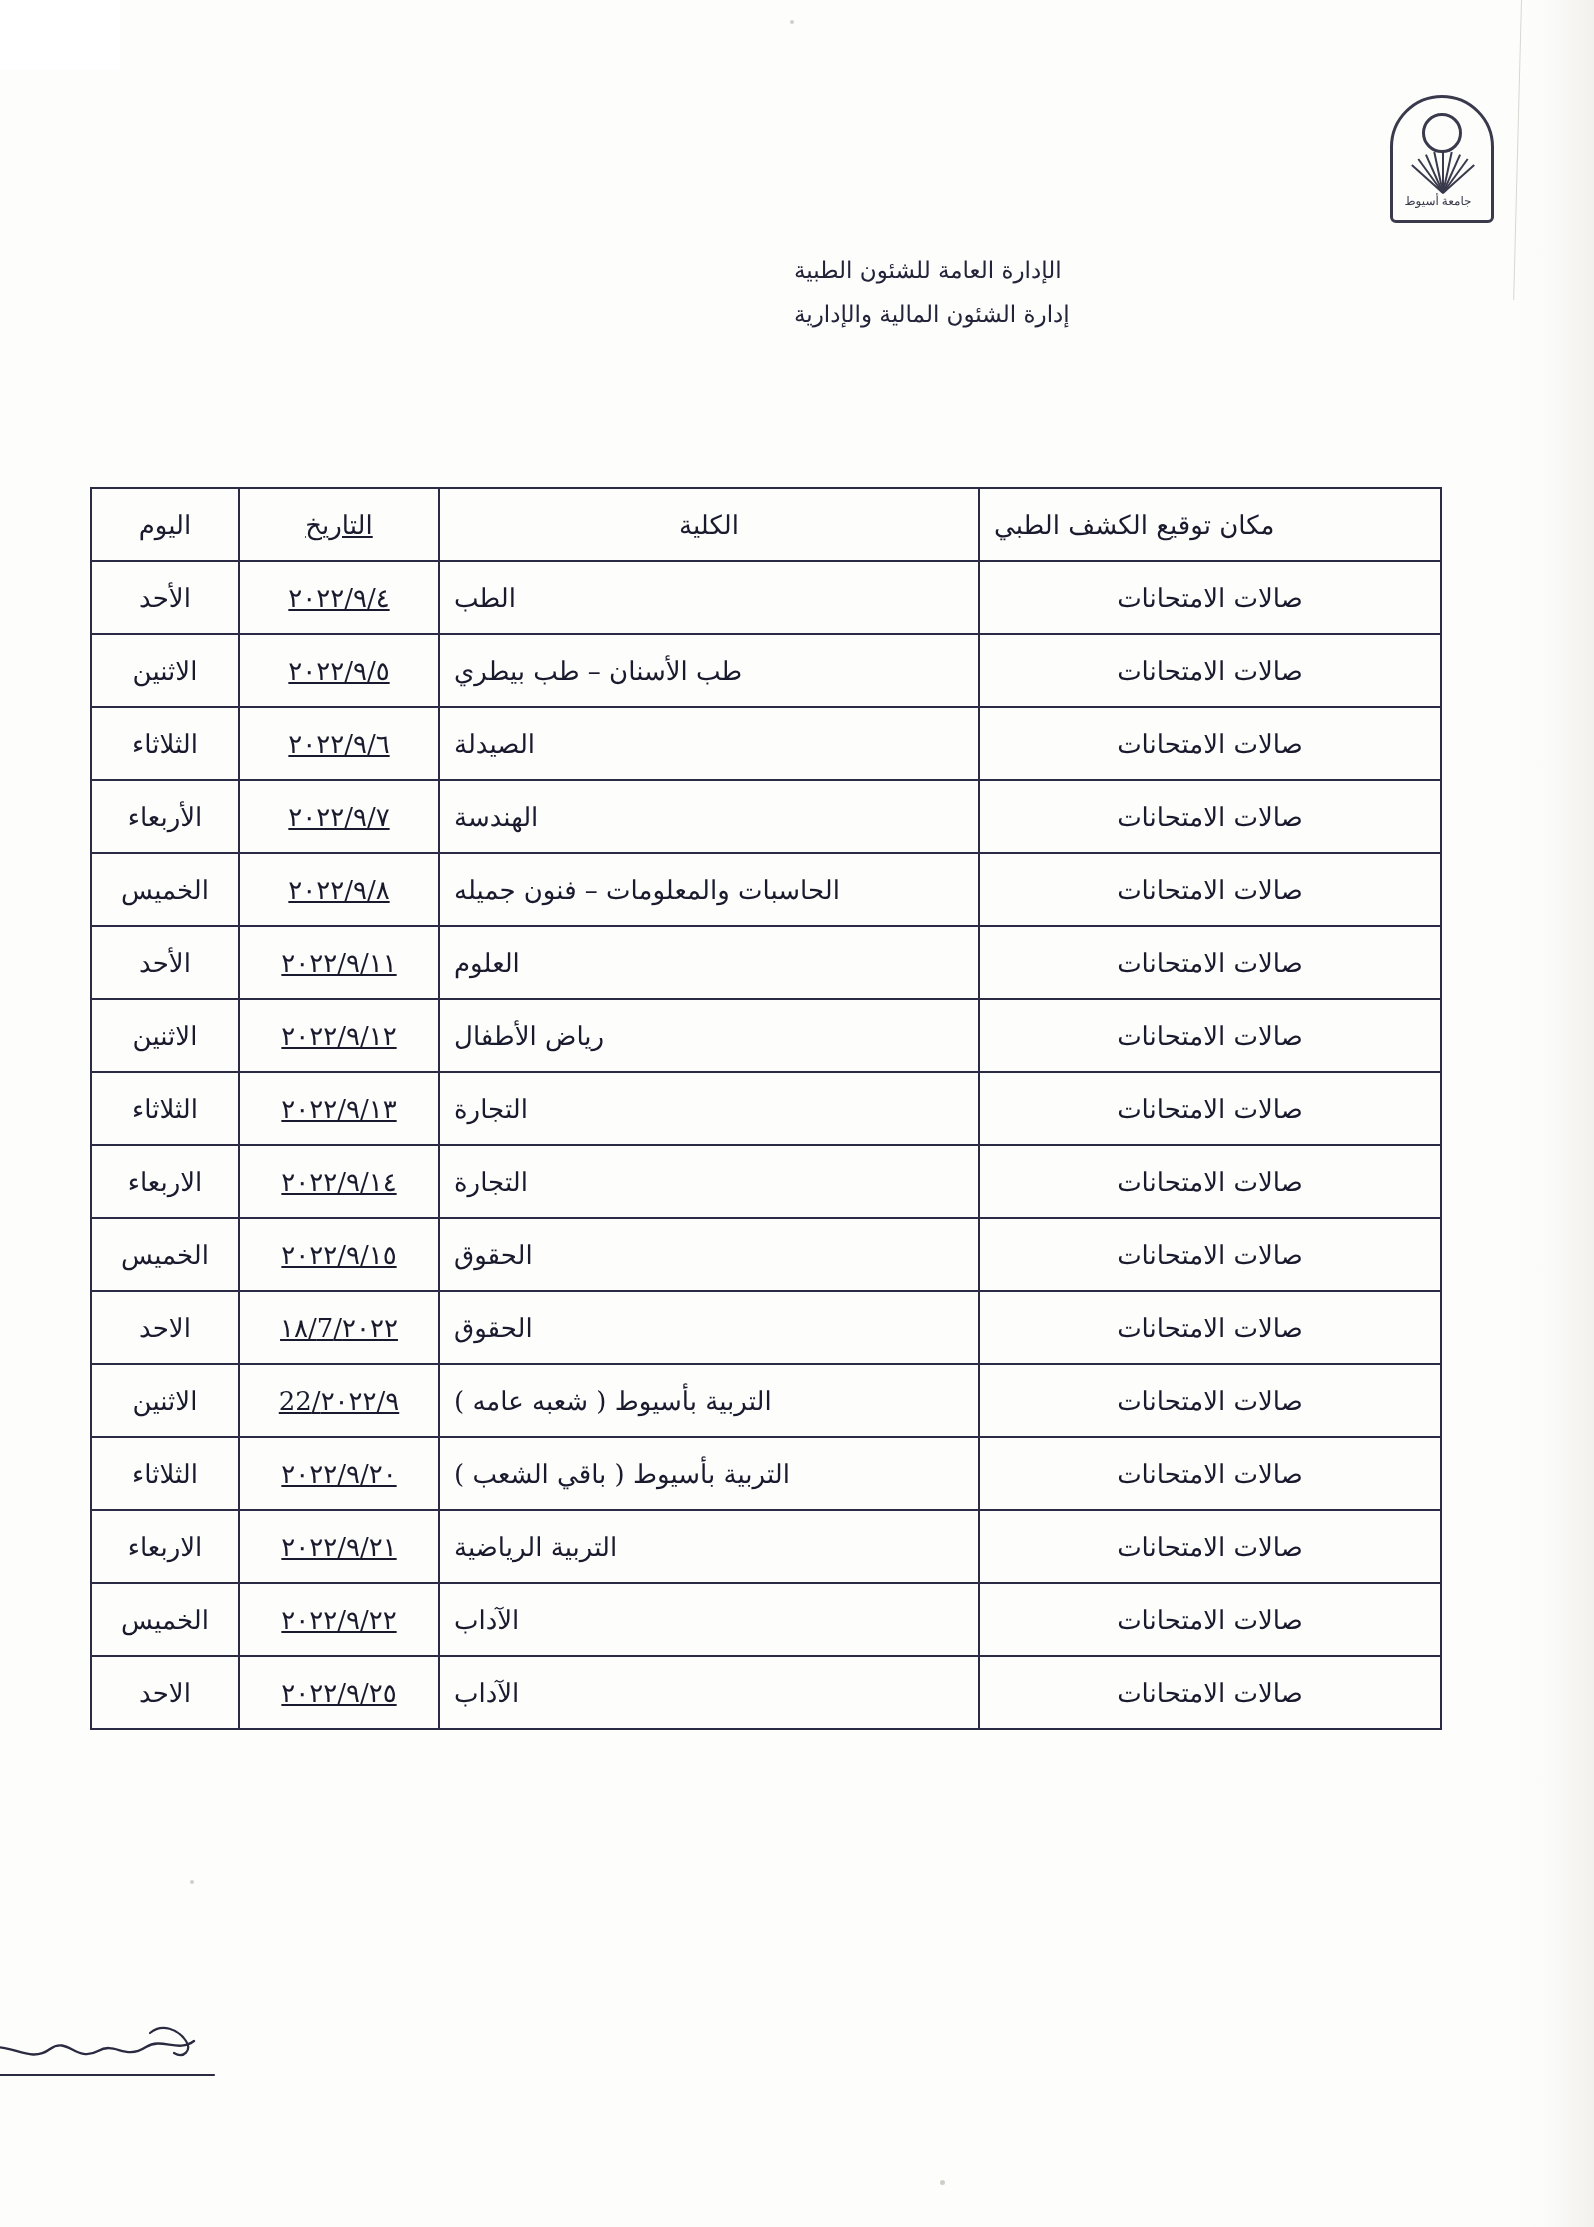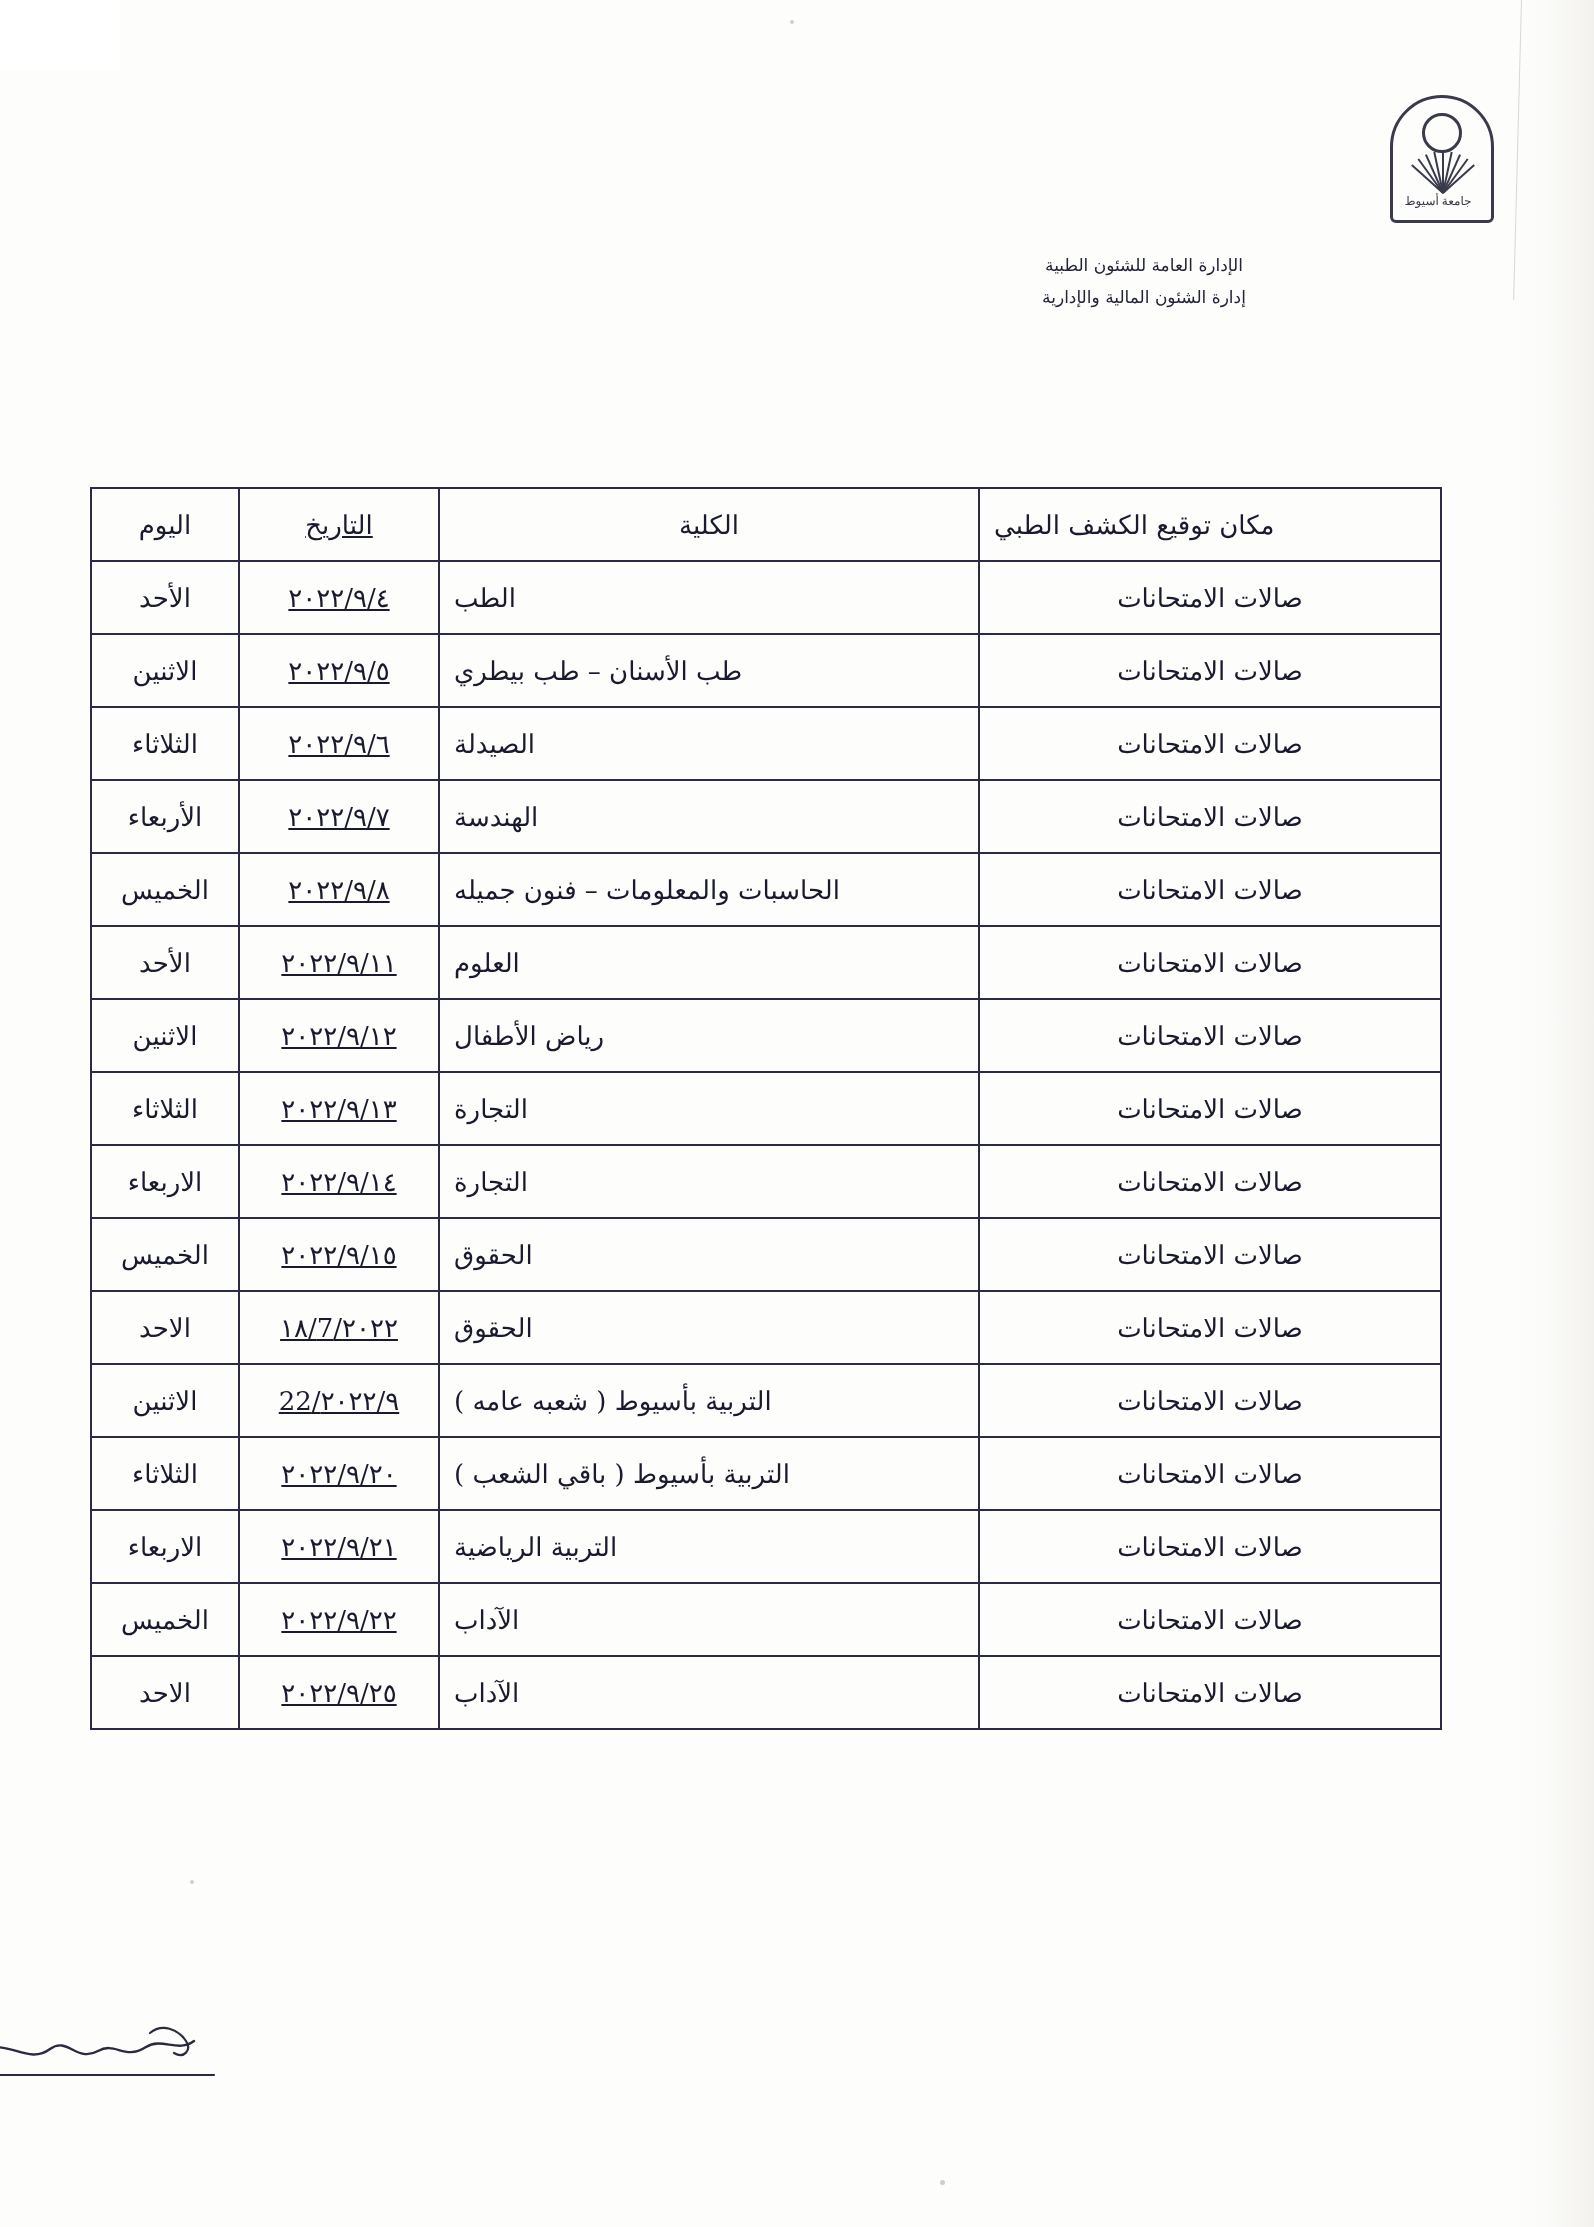--- a/index.html
+++ b/index.html
@@ -103,23 +103,23 @@
   .logo-text {
     position: absolute;
     bottom: 4px;
     left: 0; right: 8px;
     text-align: center;
     font-size: 12px;
     color: #3a3a4d;
     letter-spacing: 1px;
   }
   .org-line {
-    font-size: 17px;
+    font-size: 23px;
     line-height: 1.9;
-    text-align: center;
+    text-align: left;
     letter-spacing: -0.5px;
     color: #23233a;
     font-family: "DejaVu Serif", "Liberation Serif", serif;
   }
 
   
   .table-wrap {
     position: absolute;
     top: 487px;
     right: 152px;

